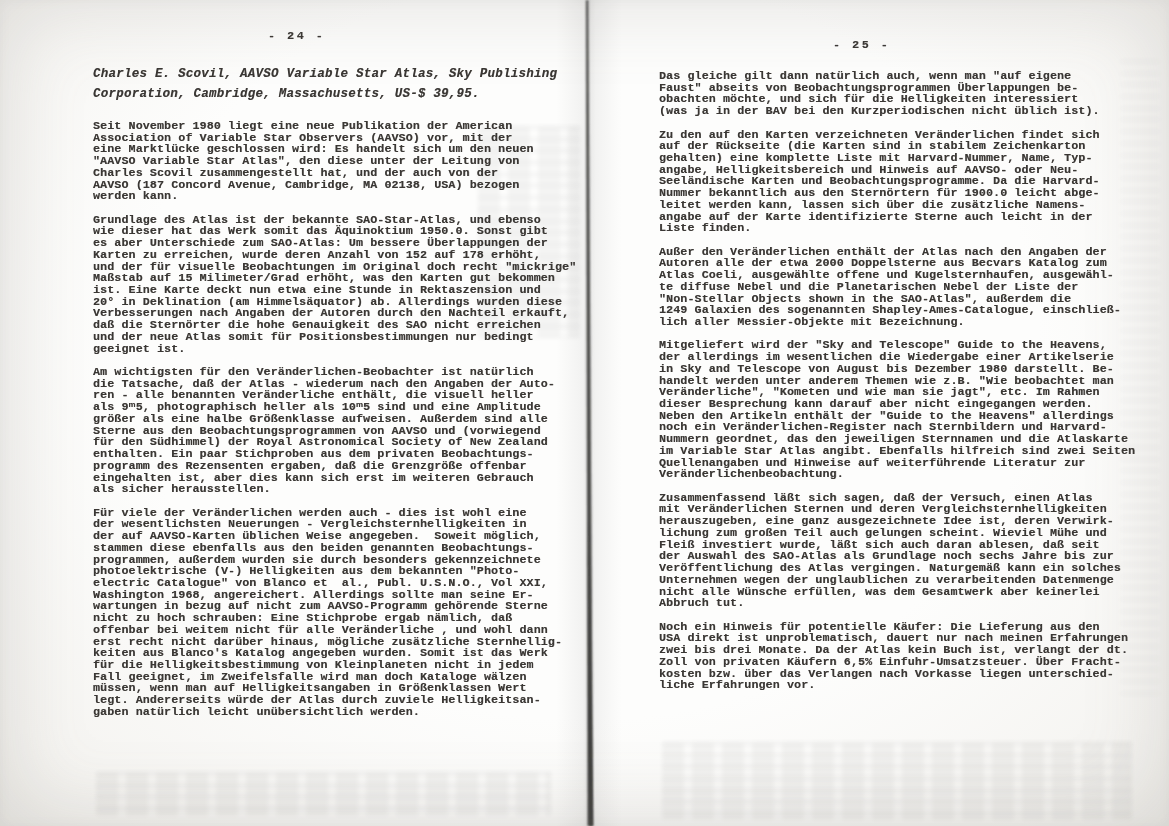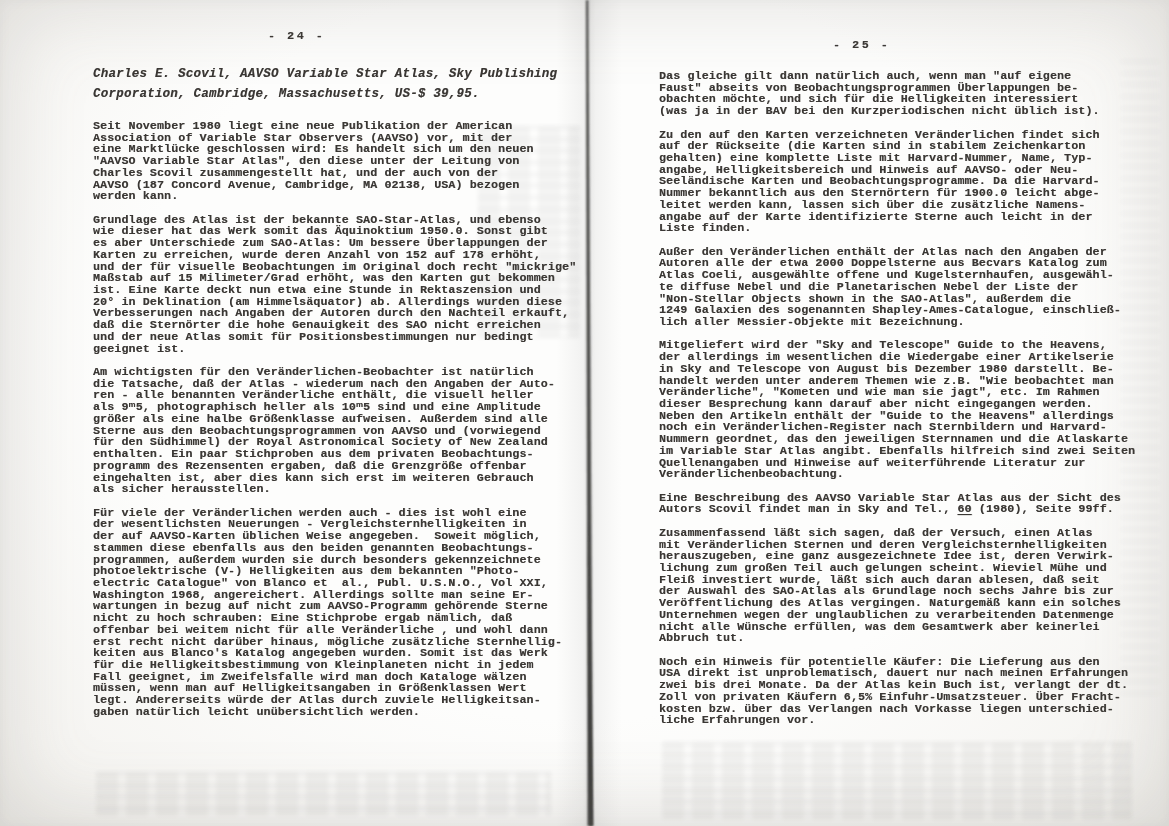--- a/index.html
+++ b/index.html
@@ -175,22 +175,20 @@
 in Sky and Telescope von August bis Dezember 1980 darstellt. Be-
 handelt werden unter anderem Themen wie z.B. "Wie beobachtet man
 Veränderliche", "Kometen und wie man sie jagt", etc. Im Rahmen
 dieser Besprechung kann darauf aber nicht eingegangen werden.
 Neben den Artikeln enthält der "Guide to the Heavens" allerdings
 noch ein Veränderlichen-Register nach Sternbildern und Harvard-
 Nummern geordnet, das den jeweiligen Sternnamen und die Atlaskarte
 im Variable Star Atlas angibt. Ebenfalls hilfreich sind zwei Seiten
 Quellenangaben und Hinweise auf weiterführende Literatur zur
 Veränderlichenbeobachtung.</p>
-    <p class="p"><span>Eine Beschreibung des AAVSO Variable Star Atlas aus der Sicht des
-Autors Scovil findet man in Sky and Tel., </span><span class="u">60</span><span> (1980), Seite 99ff.</span></p>
     <p class="p">Zusammenfassend läßt sich sagen, daß der Versuch, einen Atlas
 mit Veränderlichen Sternen und deren Vergleichsternhelligkeiten
 herauszugeben, eine ganz ausgezeichnete Idee ist, deren Verwirk-
 lichung zum großen Teil auch gelungen scheint. Wieviel Mühe und
 Fleiß investiert wurde, läßt sich auch daran ablesen, daß seit
 der Auswahl des SAO-Atlas als Grundlage noch sechs Jahre bis zur
 Veröffentlichung des Atlas vergingen. Naturgemäß kann ein solches
 Unternehmen wegen der unglaublichen zu verarbeitenden Datenmenge
 nicht alle Wünsche erfüllen, was dem Gesamtwerk aber keinerlei
 Abbruch tut.</p>

